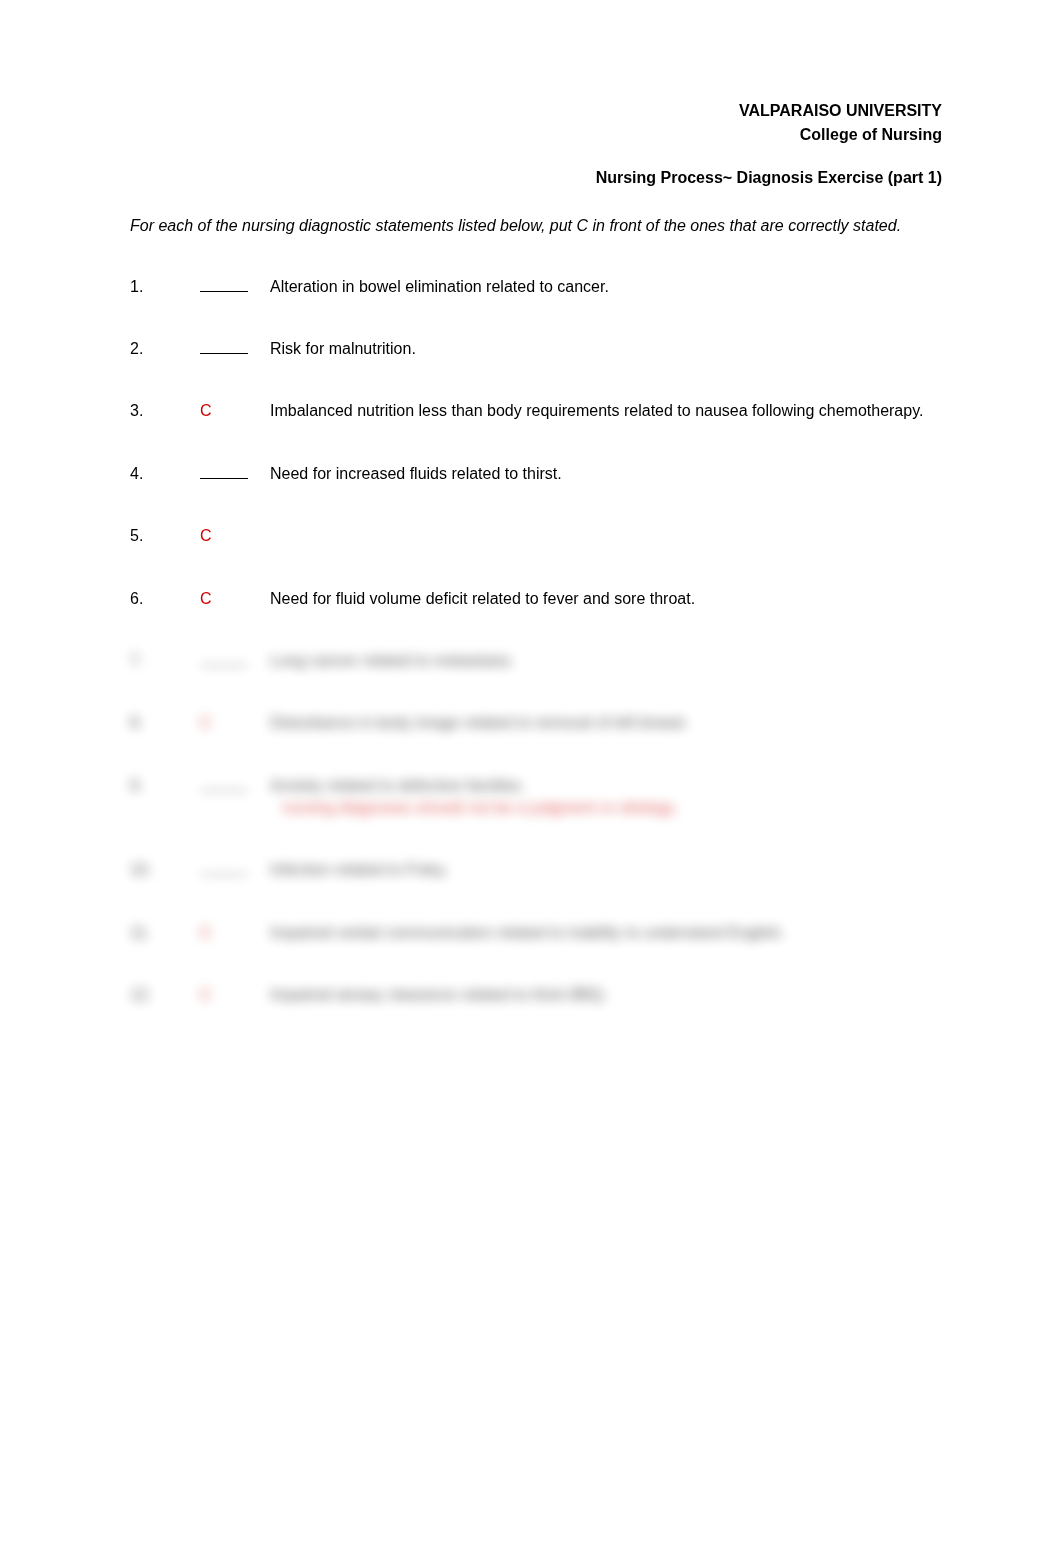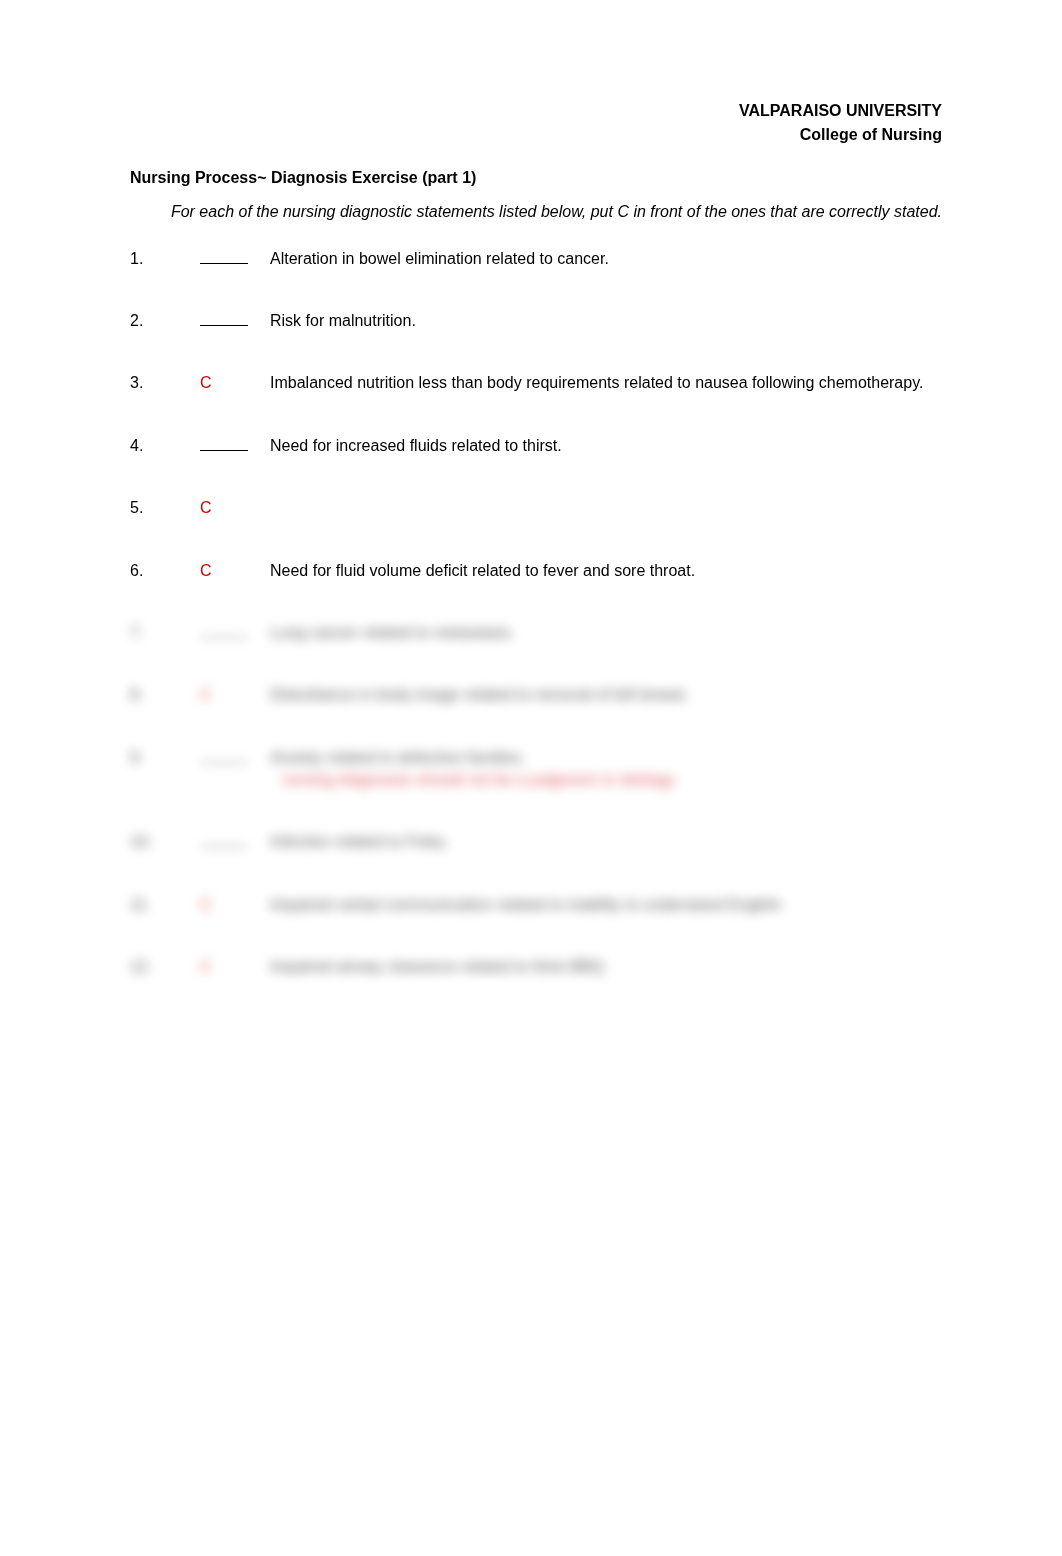--- a/index.html
+++ b/index.html
@@ -19,28 +19,27 @@
     }
     .header {
       text-align: right;
       font-weight: bold;
       margin-bottom: 20px;
     }
     .header div {
       margin-bottom: 2px;
     }
     .subtitle {
-      text-align: left;
+      text-align: right;
       font-weight: bold;
-      margin-bottom: 12px;
+      margin-bottom: 26px;
     }
     .instructions {
       font-style: italic;
-      margin-bottom: 24px;
-      text-align: right;
+      margin-bottom: 38px;
     }
     .item {
       display: flex;
       margin-bottom: 40px;
       align-items: flex-start;
     }
     .item-num {
       width: 70px;
       flex-shrink: 0;
     }

